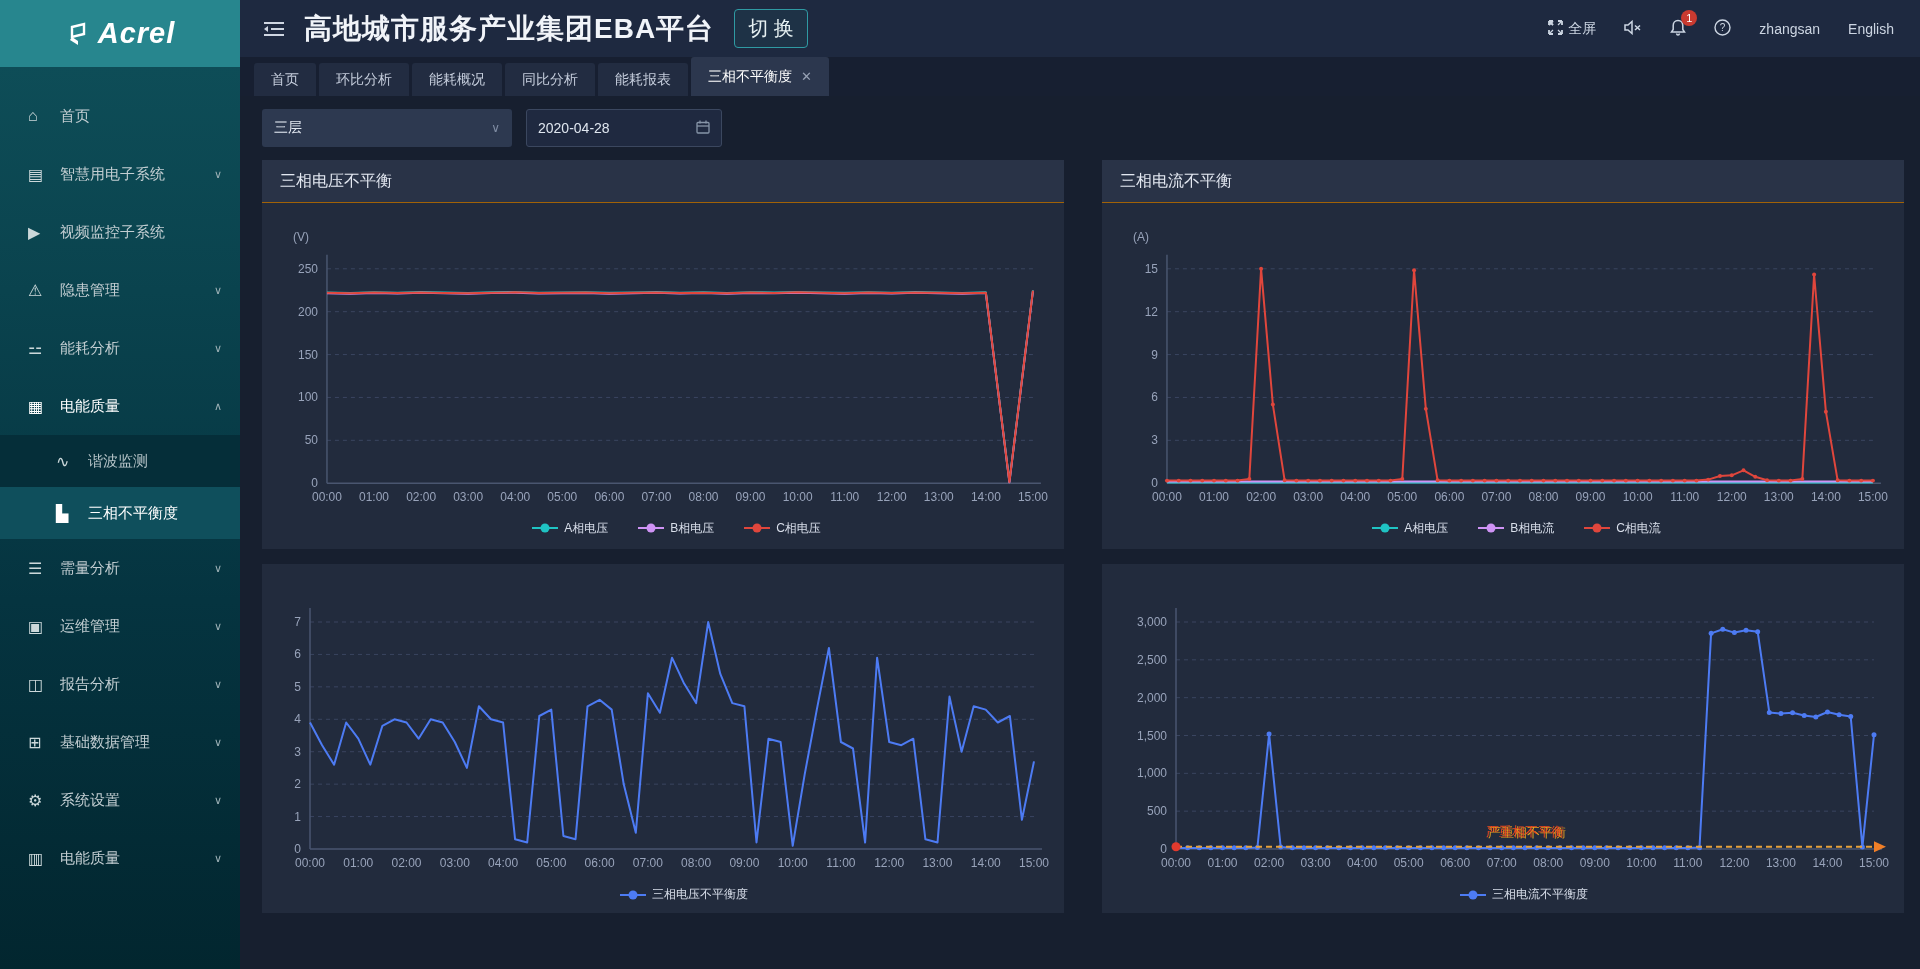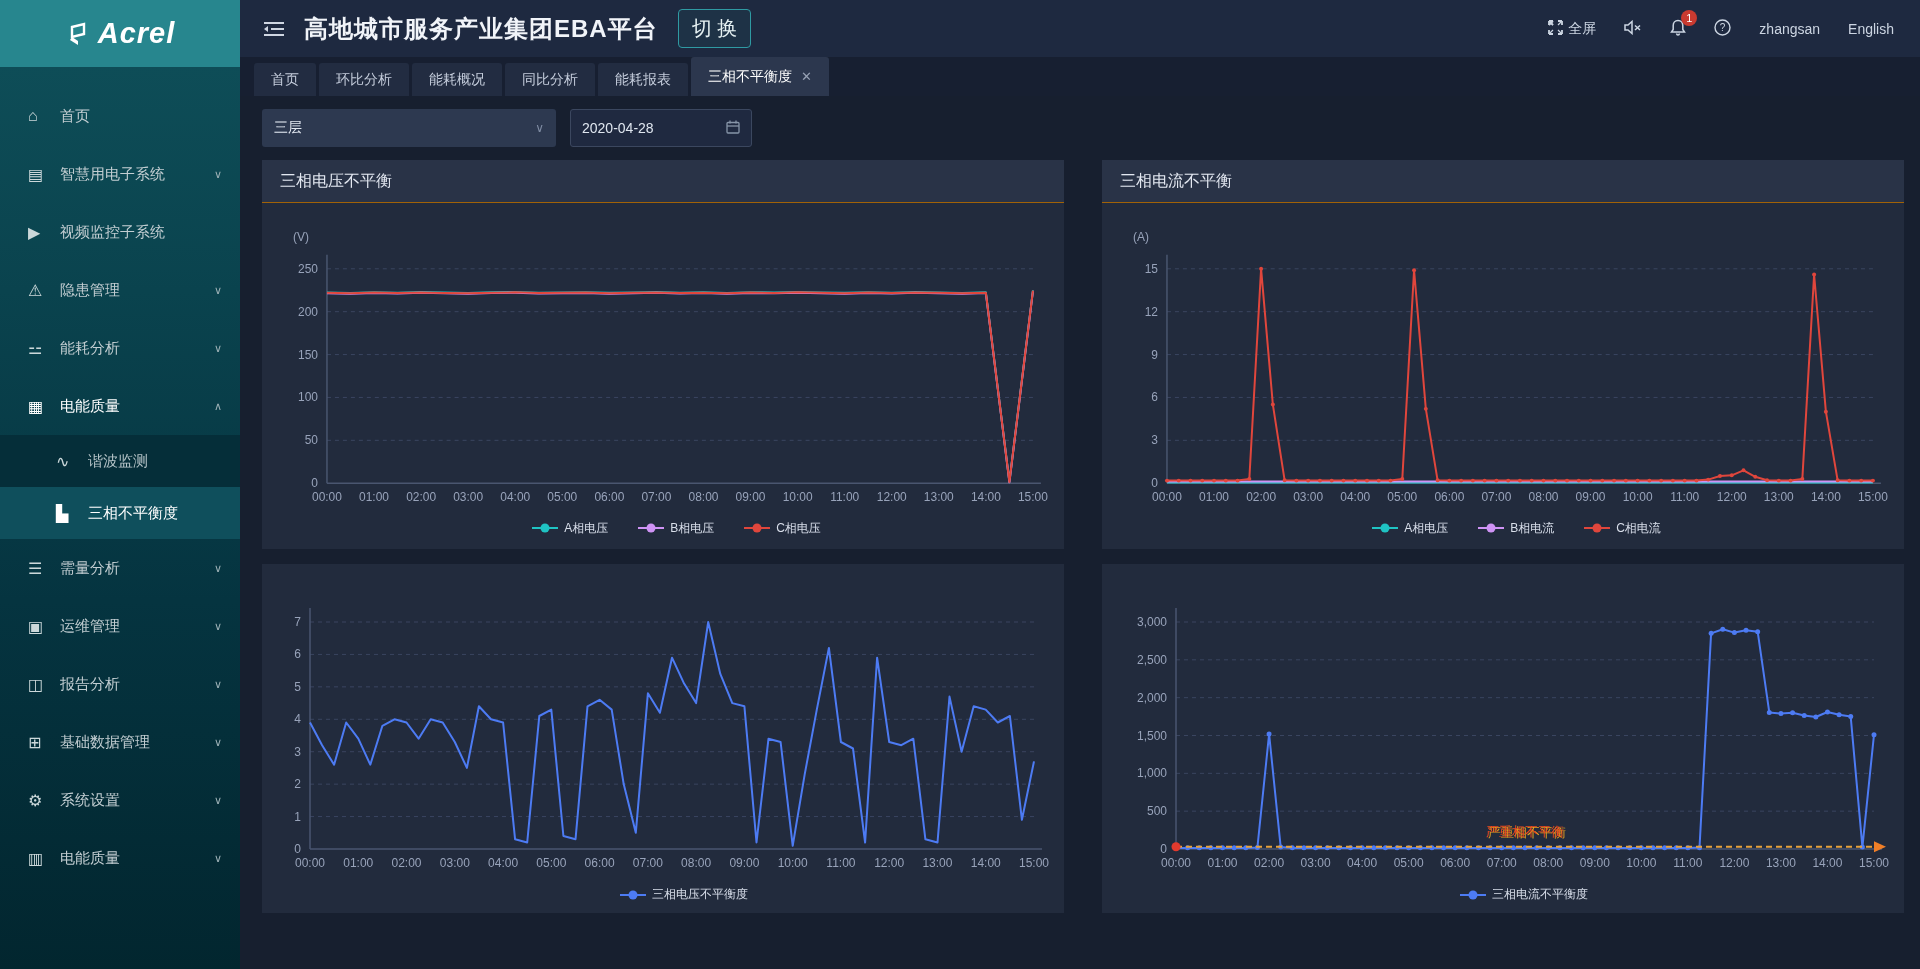--- a/index.html
+++ b/index.html
@@ -17,37 +17,37 @@
   .nav-item.open{color:#ffffff;}
   .nav-item.open .ico{color:#fff;}
   .submenu{background:#052e39;}
   .submenu .nav-item{height:52px;padding-left:56px;color:#b7c5c9;}
   .submenu .nav-item.active{background:#0f4f5c;color:#ffffff;}
   .submenu .nav-item.active .ico{color:#fff;}
   
   .main{flex:1;display:flex;flex-direction:column;}
   .topbar{height:57px;background:#1e2940;display:flex;align-items:center;padding:0 26px 0 24px;gap:20px;}
   .collapse-btn{cursor:pointer;display:flex;align-items:center;}
-  .page-title{margin:0;font-size:24px;font-weight:bold;color:#f1f4f9;letter-spacing:1px;}
+  .page-title{margin:0;font-size:28px;font-weight:bold;color:#f1f4f9;letter-spacing:1px;}
   .switch-btn{background:rgba(32,70,84,.35);border:1px solid #2f9aa3;color:#e6f1f2;font-size:20px;padding:5px 13px;border-radius:4px;cursor:pointer;font-family:inherit;}
   .top-right{margin-left:auto;display:flex;align-items:center;gap:28px;color:#ccd5e2;font-size:14px;}
   .tr-item{display:flex;align-items:center;gap:5px;cursor:pointer;}
   .bell-wrap{position:relative;}
   .badge{position:absolute;top:-9px;right:-11px;min-width:16px;height:16px;background:#c93a30;border-radius:50%;color:#fff;font-size:11px;display:flex;align-items:center;justify-content:center;}
   
   .tabbar{height:39px;background:#171f31;display:flex;align-items:flex-end;padding-left:14px;gap:3px;}
   .tab{height:33px;line-height:33px;padding:0 17px;background:#222c41;color:#c6cedd;font-size:14px;border-radius:3px 3px 0 0;cursor:pointer;white-space:nowrap;}
   .tab.active{height:39px;line-height:39px;background:#2c374e;color:#ffffff;display:flex;align-items:center;gap:9px;}
   .tab .close{color:#97a1b4;font-size:13px;}
   
   .content{flex:1;background:#171f2f;padding:13px 16px 0 22px;box-sizing:border-box;}
   .filter-row{display:flex;gap:14px;margin-bottom:13px;}
-  .select{width:294px;height:38px;background:#2d3950;border-radius:3px;display:flex;align-items:center;justify-content:space-between;padding:0 12px;box-sizing:border-box;color:#e2e8f1;font-size:14px;cursor:pointer;}
+  .select{width:250px;height:38px;background:#2d3950;border-radius:3px;display:flex;align-items:center;justify-content:space-between;padding:0 12px;box-sizing:border-box;color:#e2e8f1;font-size:14px;cursor:pointer;}
   .select .chev{color:#7f8ca3;font-size:12px;}
-  .datebox{width:182px;height:38px;background:#1f2940;border:1px solid #3b475f;border-radius:3px;display:flex;align-items:center;justify-content:space-between;padding:0 11px;box-sizing:border-box;color:#dfe6ef;font-size:14px;cursor:pointer;}
+  .datebox{width:196px;height:38px;background:#1f2940;border:1px solid #3b475f;border-radius:3px;display:flex;align-items:center;justify-content:space-between;padding:0 11px;box-sizing:border-box;color:#dfe6ef;font-size:14px;cursor:pointer;}
   .grid{display:grid;grid-template-columns:802px 802px;column-gap:38px;row-gap:15px;}
   .card{background:#222b3d;display:flex;flex-direction:column;}
   .card-header{height:42px;flex:0 0 42px;background:#293347;border-bottom:1px solid #a16207;color:#e3e8f1;font-size:16px;line-height:42px;padding:0 18px;}
   .legend{display:flex;justify-content:center;align-items:center;gap:30px;margin-left:27px;}
   .legend.lg-top{height:42px;}
   .legend.lg-bottom{height:37px;padding-left:15px;}
   .legend-item{display:flex;align-items:center;gap:6px;color:#d8deea;font-size:12px;cursor:pointer;}
   svg text{font-family:"Liberation Sans","DejaVu Sans",sans-serif;}
 </style>
 </head>

